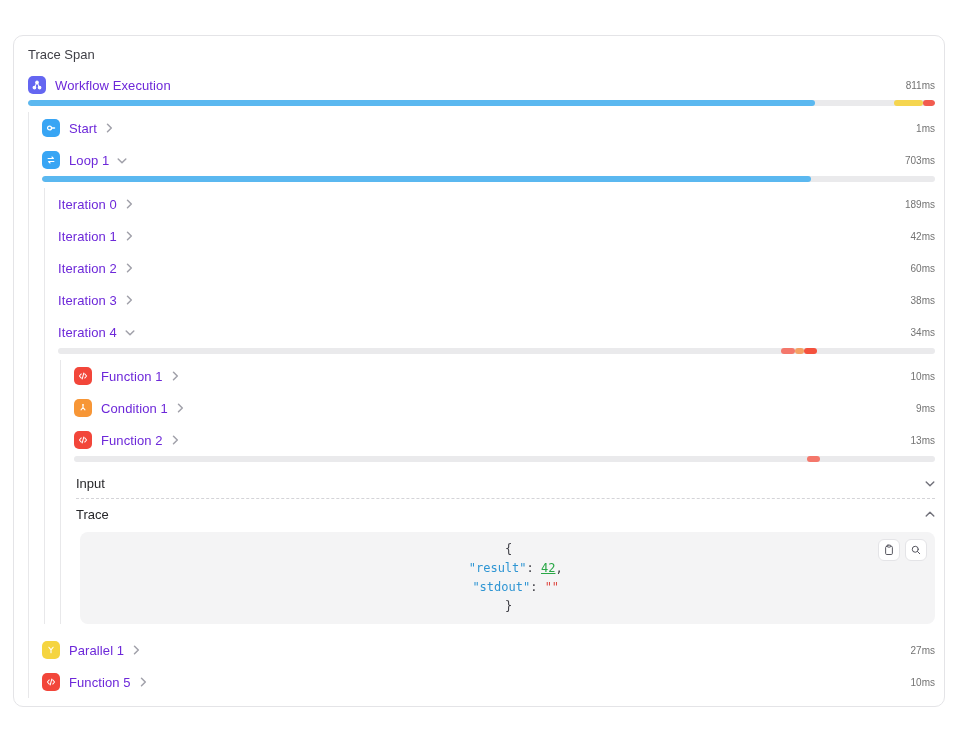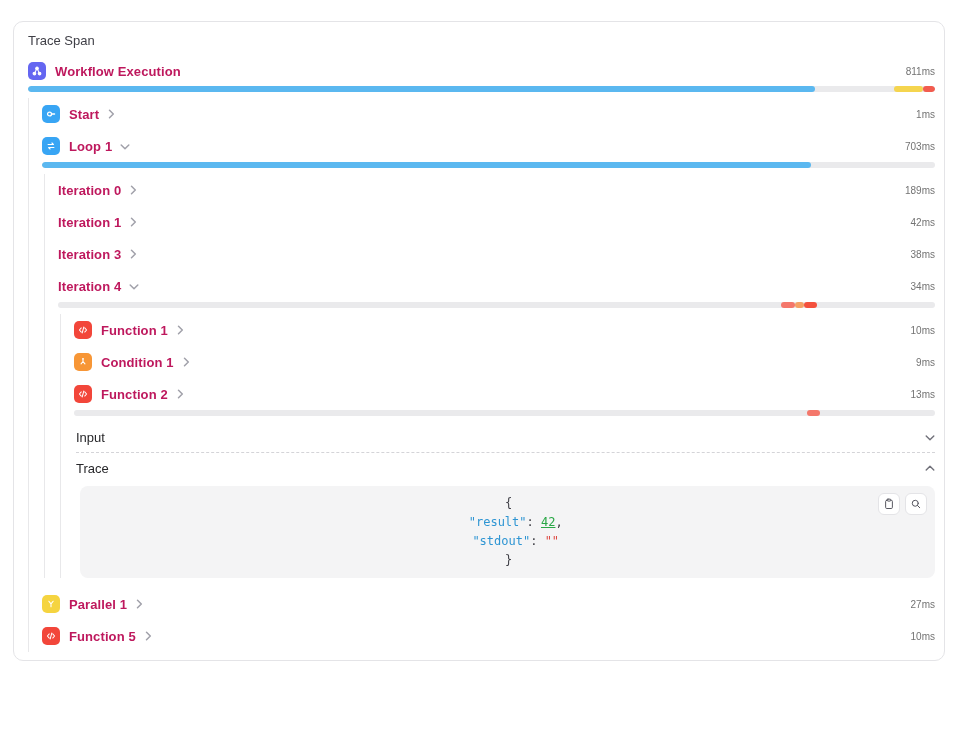--- a/index.html
+++ b/index.html
@@ -1,34 +1,34 @@
 <!DOCTYPE html>
 <html><head>
 <meta charset="utf-8">
 <style>
   * { box-sizing: border-box; margin: 0; padding: 0; }
   html, body { width: 958px; height: 734px; background: #ffffff; overflow: hidden;
     font-family: "Liberation Sans", sans-serif; }
   .card {
-    width: 932px; margin: 21px 0 0 13px;
+    width: 932px; margin: 35px 0 0 13px;
     background: #fff; border: 1px solid #E4E4E7; border-radius: 10px;
     padding: 10px 9px 8px 14px;
   }
   .card-title { font-size: 13px; color: #3F3F46; height: 18px; line-height: 18px; margin-bottom: 6px; }
 
   .row { display: flex; align-items: center; height: 32px; cursor: pointer; }
   .row.root { height: 30px; }
   .nodeicon { width: 18px; height: 18px; border-radius: 5px; margin-right: 9px;
     display: inline-flex; align-items: center; justify-content: center; flex: none; }
   .ic-workflow { background: #6466F1; }
   .ic-blue { background: #38A5F4; }
   .ic-red { background: #F2463A; }
   .ic-orange { background: #F79636; }
   .ic-yellow { background: #F5D440; }
-  .lbl { font-size: 13px; color: #be185d; font-weight: 700; letter-spacing: .1px; }
+  .lbl { font-size: 13px; color: #6d28d9; font-weight: 400; letter-spacing: .1px; }
   .chev { margin-left: 8px; display: inline-flex; align-items: center; }
   .dur { margin-left: auto; font-size: 10px; color: #737373; }
 
   .bar { position: relative; height: 6px; border-radius: 3px; background: #EAEAEC;
     overflow: hidden; margin-bottom: 6px; }
   .bar .seg { position: absolute; top: 0; height: 100%; border-radius: 3px; }
 
   .children { border-left: 1px solid #E8E8EA; padding-left: 13px; text-align: center; }
   .lvl2, .lvl3 { margin-left: 2px; }
 
@@ -129,20 +129,29 @@
       <div class="row">
         <span class="lbl">Iteration 1</span>
         <span class="chev">
           <svg width="9" height="10" viewBox="0 0 9 10" fill="none" stroke="#A1A1AA" stroke-width="1.5" stroke-linecap="round" stroke-linejoin="round">
               <path d="M2.5 1.2 6.3 5 2.5 8.8"></path>
             </svg>
         </span>
         <span class="dur">42ms</span>
       </div>
 
+      <div class="row">
+        <span class="lbl">Iteration 2</span>
+        <span class="chev">
+          <svg width="9" height="10" viewBox="0 0 9 10" fill="none" stroke="#A1A1AA" stroke-width="1.5" stroke-linecap="round" stroke-linejoin="round">
+              <path d="M2.5 1.2 6.3 5 2.5 8.8"></path>
+            </svg>
+        </span>
+        <span class="dur">60ms</span>
+      </div>
 
       <div class="row">
         <span class="lbl">Iteration 3</span>
         <span class="chev">
           <svg width="9" height="10" viewBox="0 0 9 10" fill="none" stroke="#A1A1AA" stroke-width="1.5" stroke-linecap="round" stroke-linejoin="round">
               <path d="M2.5 1.2 6.3 5 2.5 8.8"></path>
             </svg>
         </span>
         <span class="dur">38ms</span>
       </div>

